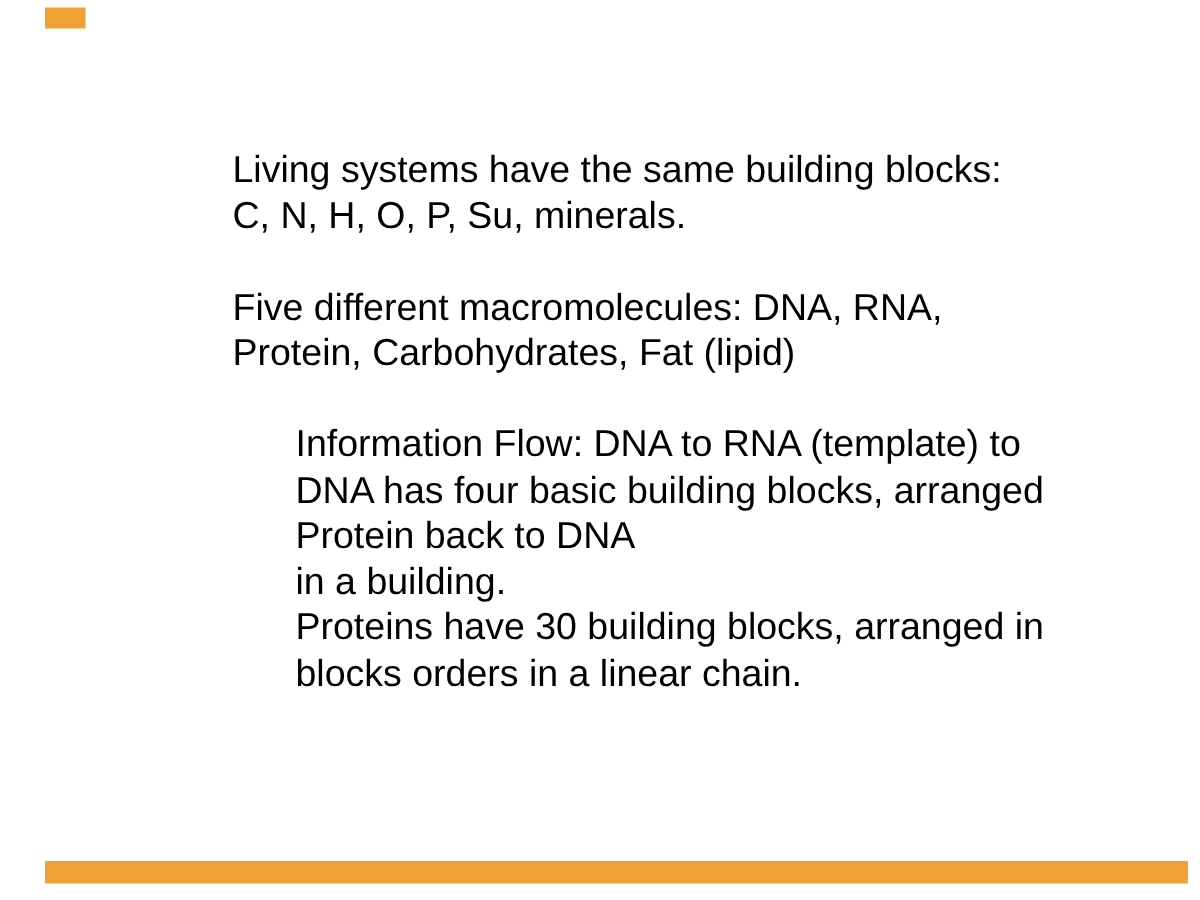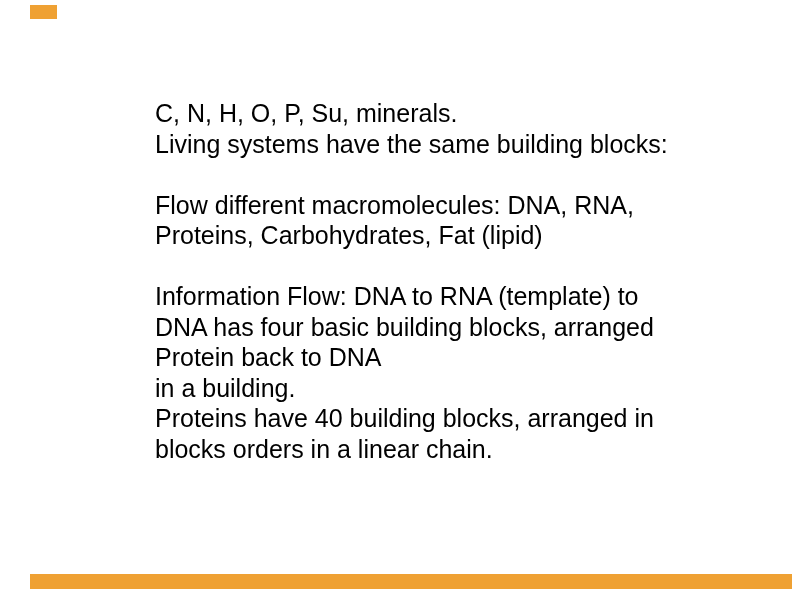--- a/index.html
+++ b/index.html
@@ -27,48 +27,48 @@
   }
   .text-block {
     position: absolute;
     left: 155px; top: 98px;
     width: 630px;
     font-size: 25px;
     line-height: 30.5px;
     color: #000000;
   }
   .para { margin: 0 0 30.5px 0; }
-  .para:last-child { margin-bottom: 0; }
+  .para:last-child { margin-bottom: 0; margin-left: 42px; }
   .line { white-space: nowrap; }
 </style>
 </head>
 <body>
 
 <div class="slide">
 
   <div class="accent-top" style="background: rgb(239, 161, 51);"></div>
 
   <div class="text-block">
 
     <div class="para">
+      <div class="line">Living systems have the same building blocks:</div>
       <div class="line">C, N, H, O, P, Su, minerals.</div>
-      <div class="line">Living systems have the same building blocks:</div>
     </div>
 
     <div class="para">
-      <div class="line">Flow different macromolecules: DNA, RNA,</div>
-      <div class="line">Proteins, Carbohydrates, Fat (lipid)</div>
+      <div class="line">Five different macromolecules: DNA, RNA,</div>
+      <div class="line">Protein, Carbohydrates, Fat (lipid)</div>
     </div>
 
     <div class="para">
       <div class="line">Information Flow: DNA to RNA (template) to</div>
       <div class="line">DNA has four basic building blocks, arranged</div>
       <div class="line">Protein back to DNA</div>
       <div class="line">in a building.</div>
-      <div class="line">Proteins have 40 building blocks, arranged in</div>
+      <div class="line">Proteins have 30 building blocks, arranged in</div>
       <div class="line">blocks orders in a linear chain.</div>
     </div>
 
   </div>
 
   <div class="accent-bottom" style="background: rgb(239, 161, 51);"></div>
 
 </div>
 
 </body></html>

